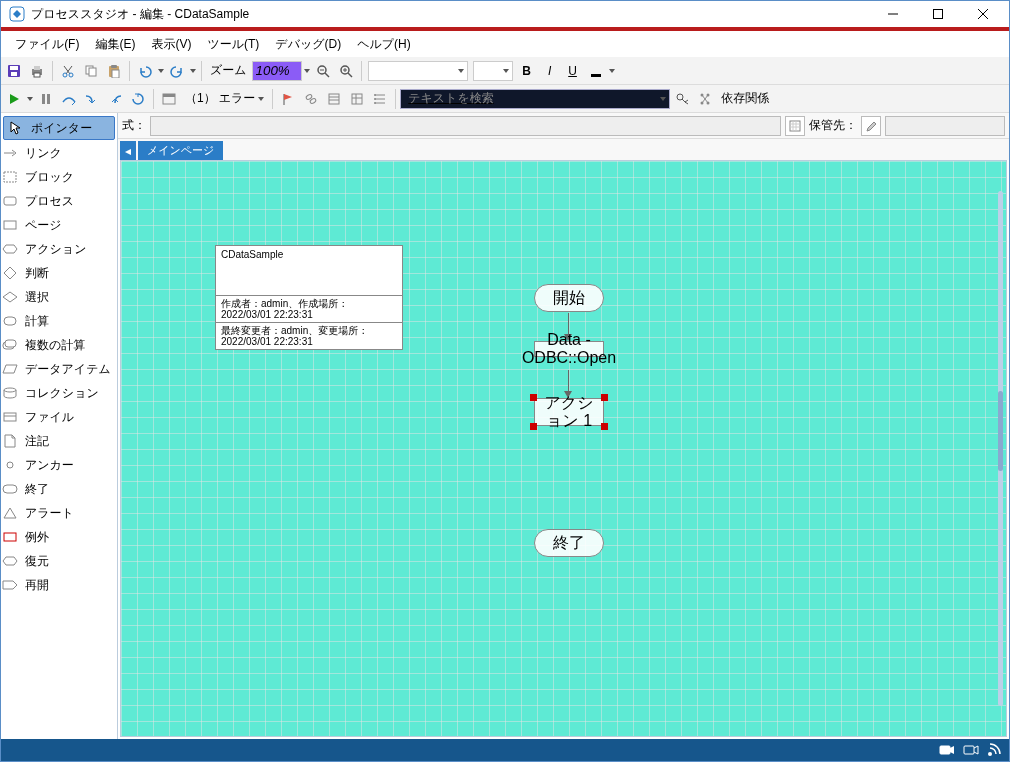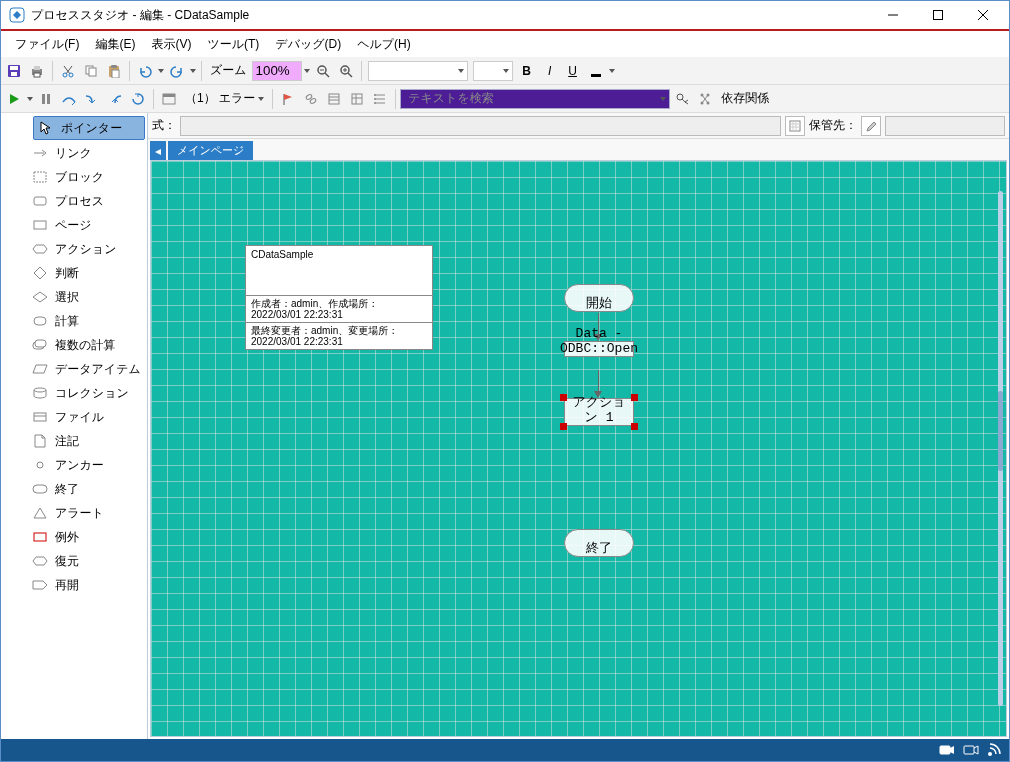--- a/index.html
+++ b/index.html
@@ -1,58 +1,58 @@
 <!DOCTYPE html>
 <html><head>
 <meta charset="utf-8">
 <style>
   * { box-sizing: border-box; }
   body { margin: 0; font-family: "Meiryo UI", "Yu Gothic UI", sans-serif; font-size: 12px; background: #fff; color: #000; overflow: hidden; }
   .window { position: relative; width: 1010px; height: 762px; border: 1px solid #5a8ec7; display: flex; flex-direction: column; }
-  .titlebar { height: 30px; background: #fff; display: flex; align-items: center; padding: 0 4px; border-bottom: 2px solid #b91c1c; }
+  .titlebar { height: 30px; background: #fff; display: flex; align-items: center; padding: 0 4px; border-bottom: 4px solid #b91c1c; }
   .titlebar .app-icon { width: 16px; height: 16px; margin: 0 6px 0 4px; }
   .titlebar .title { flex: 1; }
   .win-btn { width: 45px; height: 30px; display: flex; align-items: center; justify-content: center; }
   .menubar { height: 26px; display: flex; align-items: stretch; padding-left: 6px; }
   .menubar .menu-item { padding: 4px 8px; display: flex; align-items: flex-end; }
   .combined-toolbar { height: 28px; background: #f3f3f3; border-bottom: 1px solid #dcdcdc; display: flex; align-items: center; padding-left: 2px; gap: 1px; overflow: hidden; }
   .toolbar2 { height: 28px; background: #f3f3f3; border-bottom: 1px solid #dcdcdc; display: flex; align-items: center; padding-left: 2px; gap: 1px; overflow: hidden; }
   .tb-btn { width: 22px; height: 24px; display: flex; align-items: center; justify-content: center; border-radius: 2px; }
   .tb-sep { width: 1px; height: 20px; background: #ccc; margin: 0 3px; }
   .tb-label { padding: 0 4px; }
-  .zoom-input { width: 50px; height: 20px; border: 1px solid #ccc; padding: 0 3px; background: #f0abfc; }
+  .zoom-input { width: 50px; height: 20px; border: 1px solid #ccc; padding: 0 3px; background: #8b5cf6; font-style: italic; }
   .dd { width: 8px; height: 24px; display:flex; align-items:center; justify-content:center; }
   .font-box { width: 100px; height: 20px; border: 1px solid #ccc; background: #fff; margin: 0 2px; display:flex; align-items:center; justify-content:flex-end; padding-right:3px; }
   .size-box { width: 40px; height: 20px; border: 1px solid #ccc; background: #fff; margin: 0 2px; display:flex; align-items:center; justify-content:flex-end; padding-right:3px; }
-  .search-box { width: 270px; height: 20px; border: 1px solid #aac; background: #4c1d95; padding: 0 3px; display:flex; align-items:center; justify-content:flex-end; }
+  .search-box { width: 270px; height: 20px; border: 1px solid #aac; background: #0f172a; padding: 0 3px; display:flex; align-items:center; justify-content:flex-end;text-decoration:underline; }
   .bold { font-weight: bold; }
   .italic { font-style: italic; }
   .under { text-decoration: underline; }
   .error-box { display:flex; align-items:center; gap:3px; padding: 0 4px; }
 
-  .workarea { flex: 1; display: flex; overflow: hidden; margin-left: 30px; }
+  .workarea { flex: 1; display: flex; overflow: hidden; }
   .palette { width: 116px; border-right: 0px solid #c9c9c9; background: #fff; padding-top: 2px; overflow:hidden; }
   .palette-item { height: 24px; display: flex; align-items: center; gap: 6px; padding-left: 0; }
   .palette-item.selected { background: #8ab4e0; border: 1px solid #3a78c7; border-radius: 2px; margin: 1px 2px; padding-left: 3px; }
   .p-ico { width: 18px; height: 16px; display:flex; align-items:center; justify-content:center; flex-shrink:0; }
 
   .right-area { flex:1; display:flex; flex-direction:column; border-left: 1px solid #bcd; }
   .expr-bar { height: 26px; display:flex; align-items:center; padding: 0 4px; gap:4px; border-bottom: 1px solid #dcdcdc; background:#f8f8f8; }
   .expr-input { flex:1; height: 20px; border: 1px solid #bbb; background: #eee; }
   .save-input { width: 120px; height: 20px; border: 1px solid #bbb; background: #eee; }
   .btn-sq { width:20px; height:20px; border:1px solid #bbb; background:#fff; display:flex; align-items:center; justify-content:center; }
   .tabstrip { height: 21px; display:flex; align-items:flex-end; padding-left: 2px; gap:0; background:#f8f8f8; }
   .tab { height: 19px; border: 1px solid #2b7dc7; background: #eaf3fc; padding: 0 8px; display:flex; align-items:center; font-size:11px; margin-right:2px; }
   .tab.active { background: #2b7dc7; color:#fff; border-color:#2b7dc7; }
   .tab-nav { width: 16px; height:19px; background:#2b7dc7; color:#fff; display:flex; align-items:center; justify-content:center; margin-right:2px; }
 
   .canvas-wrap { flex:1; position:relative; overflow:hidden; border: 1px solid #bcd; margin: 0 2px 2px 2px; }
-  .canvas { position:absolute; inset:0; background:#14b8a6; }
+  .canvas { position:absolute; inset:0; background:#5eead4; }
   .grid-svg { position:absolute; inset:0; }
-  .node { position:absolute; font-size: 13px; display:flex; align-items:flex-end; justify-content:center; text-align:center; background:rgba(255,255,255,0.9);font-family:Liberation Mono, monospace; }
+  .node { position:absolute; font-size: 16px; display:flex; align-items:center; justify-content:center; text-align:center; background:rgba(255,255,255,0.9); }
   .node .label { padding: 0 4px; line-height: 1.1; }
   .terminator { border:1px solid #888; border-radius: 14px; }
   .action-sel { border:1px solid #888; }
   .sel-handle { position:absolute; width:7px; height:7px; background:#c00; }
   .info-box { position:absolute; border:1px solid #888; background:#fff; font-size:10px; }
   .info-box .hdr { border-bottom:1px solid #888; padding:3px 5px; height:50px; }
   .info-box .row { border-bottom:1px solid #888; padding:2px 5px; line-height:1.1; }
   .info-box .row:last-child { border-bottom:none; }
   .connector { position:absolute; background:#666; }
   .arrowhead { position:absolute; width:0; height:0; border-left:4px solid transparent; border-right:4px solid transparent; border-top:7px solid #666; }

